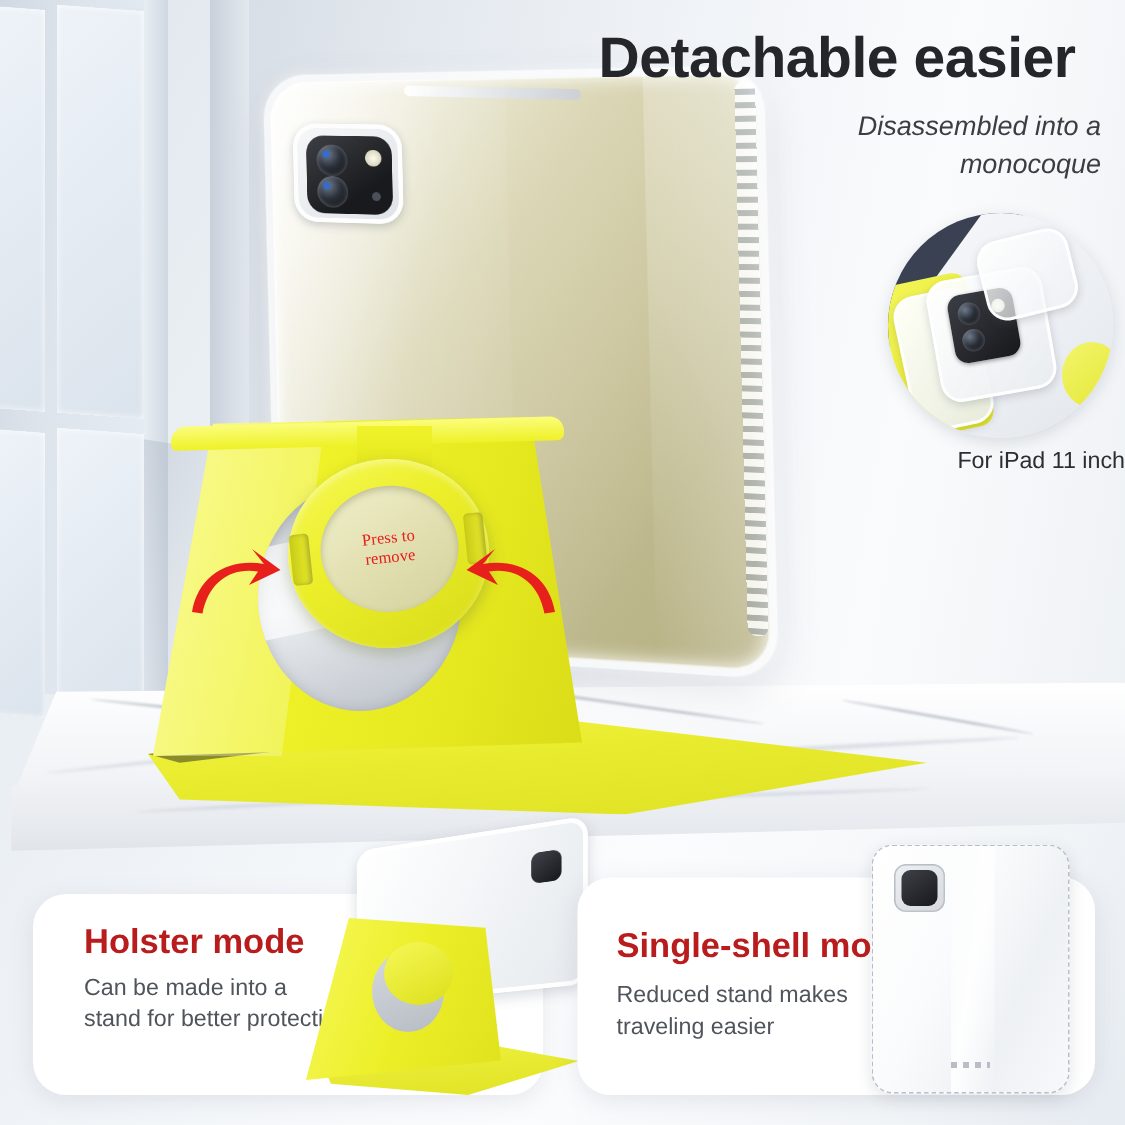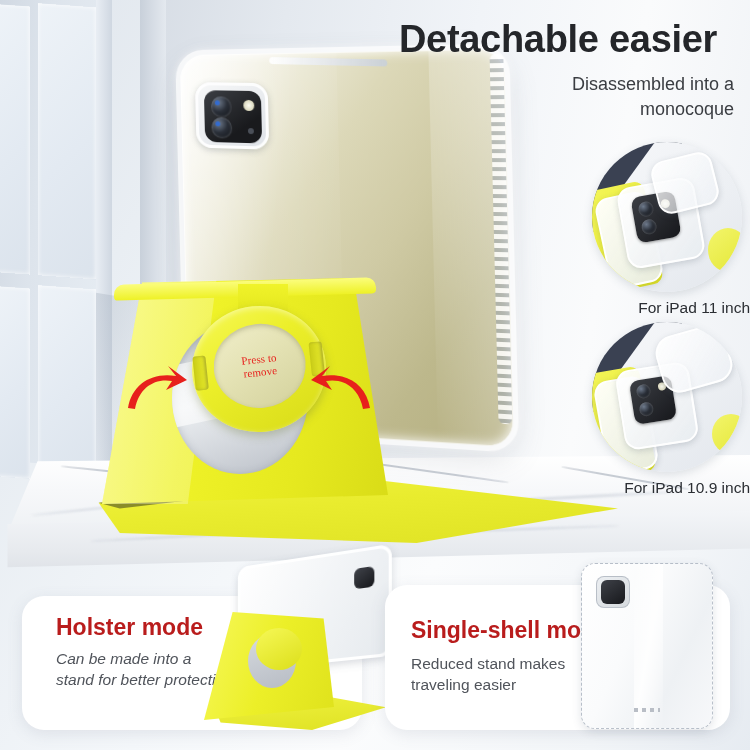--- a/index.html
+++ b/index.html
@@ -205,21 +205,21 @@
   .arrow-r{ left:222px; top:84px; }
 
   
   .title{
     position:absolute; left:382px; top:18px; width:352px;
     font-size:38px; font-weight:700; color:#24262a; letter-spacing:-.3px;
     text-align:center; white-space:nowrap;
   }
   .subtitle{
     position:absolute; left:400px; top:72px; width:334px;
-    font-size:18px; line-height:25px; color:#3a3d42; text-align:right;
+    font-size:18px; line-height:25px; color:#3a3d42; text-align:right;font-style:italic;
   }
 
   
   .thumb-block{ position:absolute; }
   .thumb-1{ left:592px; top:142px; }
   .thumb-2{ left:592px; top:322px; }
   .thumb-circle{
     width:150px; height:150px; border-radius:50%;
     overflow:hidden; position:relative;
     background:#f2f4f7;
@@ -262,21 +262,21 @@
   }
   .card-1{ left:22px; top:596px; width:340px; height:134px; }
   .card-2{ left:385px; top:585px; width:345px; height:145px; }
   .card-title{
     position:absolute; font-size:23px; font-weight:700; color:#b91c1c; white-space:nowrap;
   }
   .card-body{
     position:absolute; font-size:15.5px; line-height:21px; color:#50545b;
   }
   .c1-title{ left:34px; top:18px; }
-  .c1-body{ left:34px; top:52px; width:215px;font-style:italic; }
+  .c1-body{ left:34px; top:52px; width:215px; }
   .c2-title{ left:26px; top:32px; }
   .c2-body{ left:26px; top:68px; width:210px; }
 
   
   .mini-stand{ position:absolute; left:182px; top:-40px; width:190px; height:175px; }
   .ms-tablet{
     position:absolute; left:28px; top:0; width:160px; height:108px;
     border-radius:12px;
     background:linear-gradient(120deg,#ffffff 0%,#f4f6f8 45%,#e6eaee 100%);
     border:3px solid rgba(255,255,255,.95);
@@ -434,37 +434,20 @@
         <div class="lens" style="left:6px;  top:6px;  width:15px;height:15px;"></div>
         <div class="lens" style="left:6px;  top:24px; width:15px;height:15px;"></div>
         <div class="flash" style="right:6px; top:7px; width:9px;height:9px;"></div>
       </div>
       <div class="t-case" style="left:62px; top:14px; width:62px; height:54px; transform:rotate(-14deg); background:linear-gradient(135deg,rgba(255,255,255,.85),rgba(238,242,246,.55));"></div>
       <div class="t-yellow" style="right:-6px; top:86px; width:40px; height:44px; border-radius:50%; opacity:.9;"></div>
     </div>
     <div class="thumb-caption">For iPad 11 inch</div>
   </div>
 
-  <div class="thumb-block thumb-2">
-    <div class="thumb-circle">
-      <div class="thumb-navy"></div>
-      <div class="thumb-body"></div>
-      <div class="t-yellow" style="left:-6px; top:48px; width:62px; height:106px; border-radius:10px; transform:rotate(-10deg);"></div>
-      <div class="t-case" style="left:8px;  top:56px; width:52px; height:94px; transform:rotate(-10deg);"></div>
-      <div class="t-case" style="left:28px; top:44px; width:74px; height:80px; transform:rotate(-9deg);"></div>
-      <div class="t-cam" style="left:40px; top:56px; width:42px; height:44px; transform:rotate(-9deg);">
-        <div class="lens" style="left:6px;  top:5px;  width:14px;height:14px;"></div>
-        <div class="lens" style="left:6px;  top:23px; width:14px;height:14px;"></div>
-        <div class="flash" style="right:6px; top:6px; width:8px;height:8px;"></div>
-      </div>
-      <div class="t-case" style="left:66px; top:8px; width:72px; height:58px; border-radius:18px; transform:rotate(-16deg); background:linear-gradient(135deg,rgba(255,255,255,.9),rgba(236,240,245,.5));"></div>
-      <div class="t-yellow" style="right:-8px; top:92px; width:38px; height:40px; border-radius:50%; opacity:.9;"></div>
-    </div>
-    <div class="thumb-caption">For iPad 10.9 inch</div>
-  </div>
 
   <div class="card card-1">
     <div class="card-title c1-title">Holster mode</div>
     <div class="card-body c1-body">
       <span>Can be made into a</span><br>
       <span>stand for better protection</span>
     </div>
     <div class="mini-stand">
       <div class="ms-tablet">
         <div class="ms-cam"></div>

